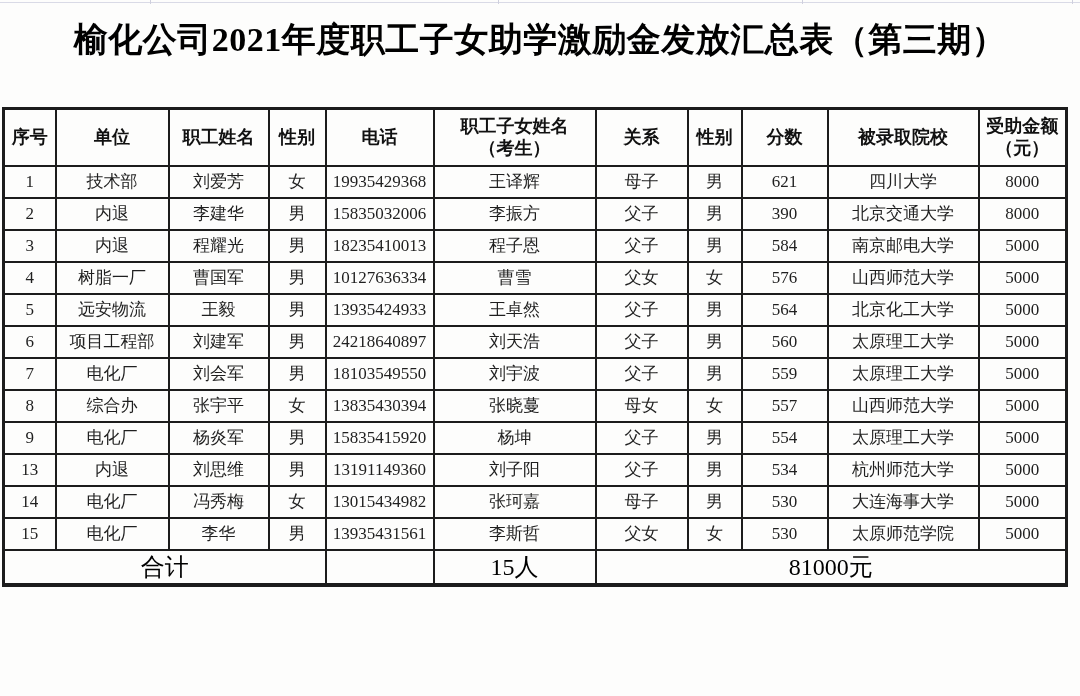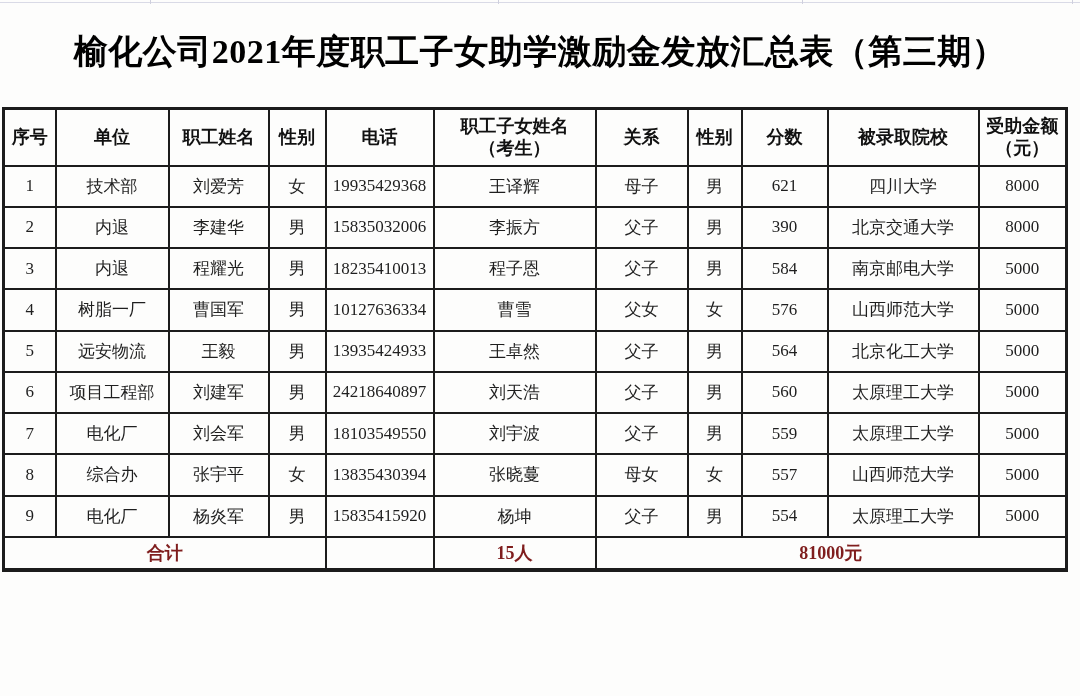--- a/index.html
+++ b/index.html
@@ -14,21 +14,21 @@
     font-family:"Liberation Serif","DejaVu Serif",serif;
     color:var(--text-color);
     position:relative;
   }
   .top-gridline{
     position:absolute;top:2px;left:0;width:1080px;height:1px;
     background:#d9dae6;
   }
   .grid-stub{position:absolute;top:0;width:1px;height:4px;background:#cfd0de;}
   .page-title{
-    position:absolute;top:22px;left:0;width:1080px;height:60px;
+    position:absolute;top:10px;left:0;width:1080px;height:60px;
     line-height:60px;text-align:center;
     font-size:34px;font-weight:bold;color:#000;
     letter-spacing:0.5px;
     font-family:"Liberation Serif","DejaVu Serif",serif;
   }
   table.summary-table{
     position:absolute;top:107px;left:2px;
     width:1063px;height:465px;
     border-collapse:collapse;table-layout:fixed;
     border:3px solid var(--border-color);
@@ -45,21 +45,21 @@
     white-space:pre-line;line-height:1.25;
     color:#111;
   }
   .summary-table tbody td{
     height:32px;
     font-size:17px;
     color:var(--text-color);
   }
   .summary-table tfoot td{
     height:33px;
-    font-size:18px;font-weight:bold;color:#7f1d1d;
+    font-size:24px;font-weight:normal;color:#000000;
   }
 </style>
 </head>
 <body>
 
 <div class="top-gridline"></div>
 <div class="grid-stub" style="left:150px"></div>
 <div class="grid-stub" style="left:498px"></div>
 <div class="grid-stub" style="left:802px"></div>
 <div class="grid-stub" style="left:1072px"></div>
@@ -208,20 +208,59 @@
     <td>杨炎军</td>
     <td>男</td>
     <td>15835415920</td>
     <td>杨坤</td>
     <td>父子</td>
     <td>男</td>
     <td>554</td>
     <td>太原理工大学</td>
     <td>5000</td>
   </tr>
+      <tr>
+    <td>13</td>
+    <td>内退</td>
+    <td>刘思维</td>
+    <td>男</td>
+    <td>13191149360</td>
+    <td>刘子阳</td>
+    <td>父子</td>
+    <td>男</td>
+    <td>534</td>
+    <td>杭州师范大学</td>
+    <td>5000</td>
+  </tr>
+      <tr>
+    <td>14</td>
+    <td>电化厂</td>
+    <td>冯秀梅</td>
+    <td>女</td>
+    <td>13015434982</td>
+    <td>张珂嘉</td>
+    <td>母子</td>
+    <td>男</td>
+    <td>530</td>
+    <td>大连海事大学</td>
+    <td>5000</td>
+  </tr>
+      <tr>
+    <td>15</td>
+    <td>电化厂</td>
+    <td>李华</td>
+    <td>男</td>
+    <td>13935431561</td>
+    <td>李斯哲</td>
+    <td>父女</td>
+    <td>女</td>
+    <td>530</td>
+    <td>太原师范学院</td>
+    <td>5000</td>
+  </tr>
     </tbody>
   <tfoot>
     <tr>
       <td colspan="4">合计</td>
       <td></td>
       <td>15人</td>
       <td colspan="5">81000元</td>
     </tr>
   </tfoot>
 </table>

